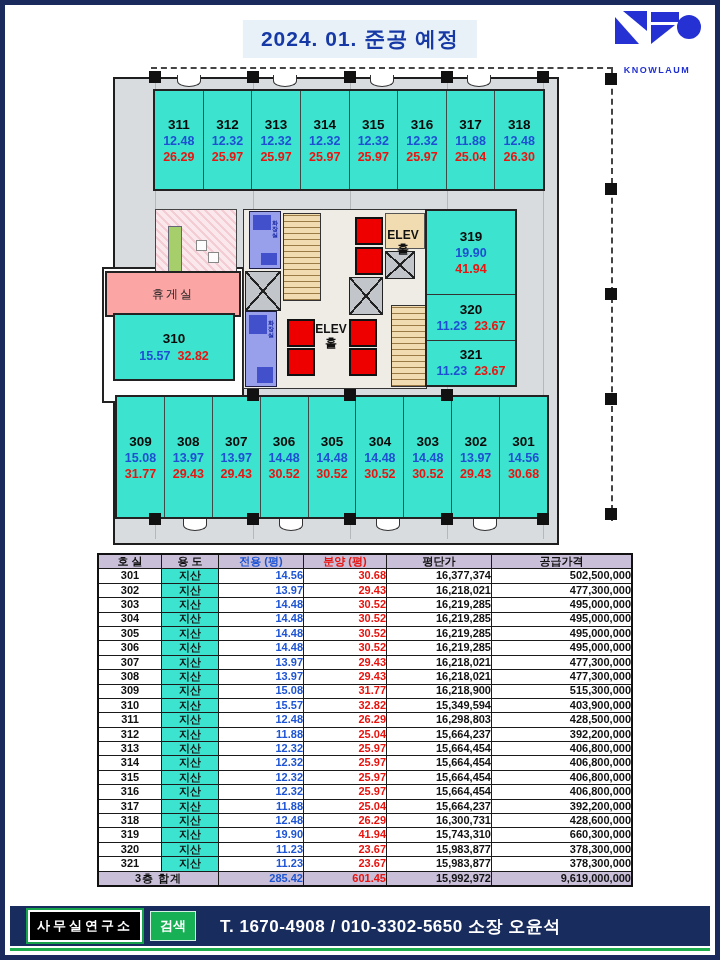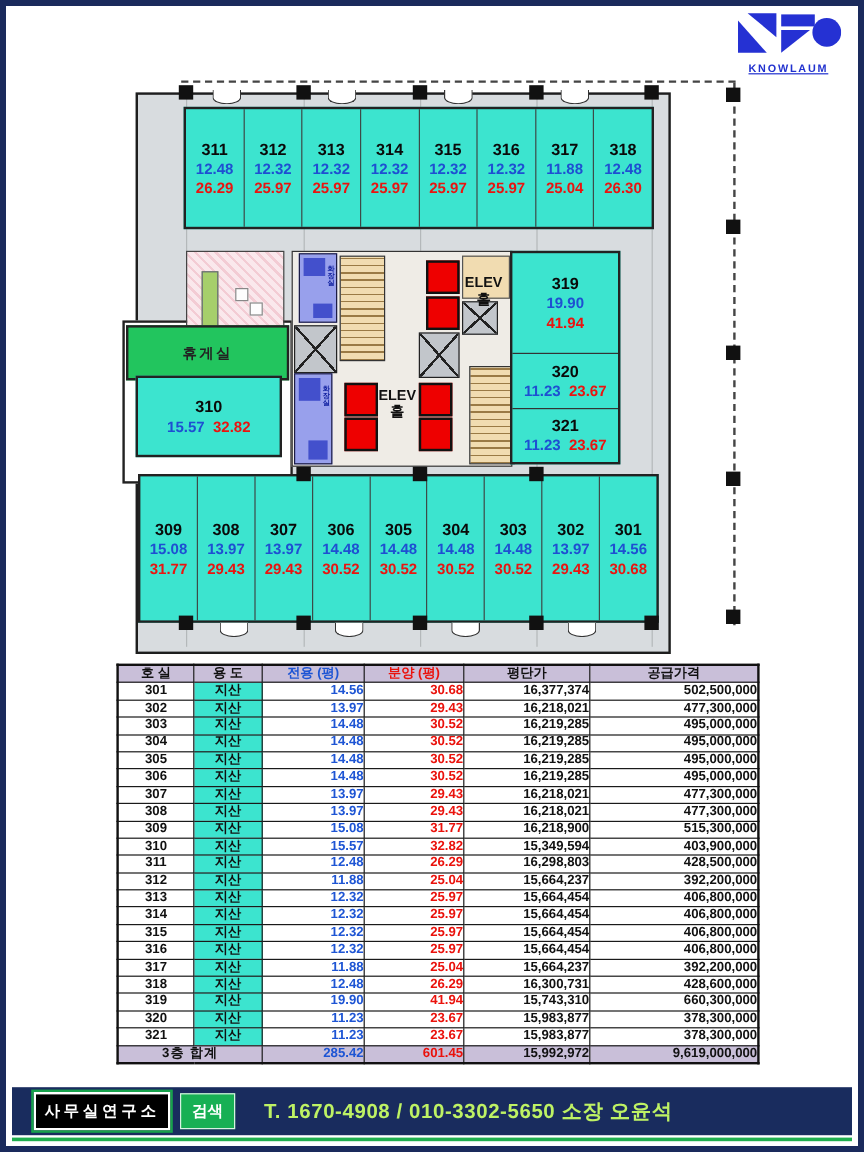--- a/index.html
+++ b/index.html
@@ -7,43 +7,43 @@
         border:5px solid #1a2a5c;background:#fff;overflow:hidden;
         font-family:"Liberation Sans", sans-serif;}
   
   .floor-badge{position:absolute;left:10px;top:9px;background:#0a7ac2;color:#fff;
         border:3px solid #0e3a63;font-size:20px;font-weight:bold;letter-spacing:2px;
         padding:6px 14px;}
   .title-box{position:absolute;left:50%;transform:translateX(-50%);top:15px;
         background:#e7f1f7;color:#1739a6;font-size:21px;font-weight:bold;
         letter-spacing:1px;padding:5px 18px;white-space:nowrap;}
   .logo{position:absolute;right:8px;top:4px;width:100px;text-align:center;}
-  .logo-text{display:block;color:#2131cf;font-size:9px;font-weight:bold;letter-spacing:1.5px;margin-top:1px;text-decoration:underline;}
+  .logo-text{display:block;color:#2131cf;font-size:9px;font-weight:bold;letter-spacing:1.5px;margin-top:15px;}
   
   .plan{position:absolute;left:88px;top:56px;width:548px;height:488px;}
   .dash-h{position:absolute;left:58px;top:6px;width:462px;border-top:2px dashed #444;}
   .dash-v{position:absolute;left:518px;top:8px;height:452px;border-left:2px dashed #444;}
   .colsq{position:absolute;width:12px;height:12px;background:#111;z-index:5;}
   .body{position:absolute;left:20px;top:16px;width:442px;height:464px;background:#d8dcdf;
         border:2.5px solid #1e1e1e;}
   .gridv{position:absolute;top:18px;height:460px;border-left:1px solid #b4b8ba;z-index:0;}
   .band{position:absolute;display:flex;background:#3ce4cf;border:2px solid #222;z-index:2;box-sizing:border-box;}
   .band-top{left:60px;top:28px;width:392px;height:102px;}
   .band-bottom{left:22px;top:334px;width:434px;height:124px;}
   .proom{flex:1;border-right:1.4px solid #3c4a48;display:flex;flex-direction:column;
         align-items:center;justify-content:center;gap:2px;}
   .proom:last-child{border-right:none;}
   .r-no{font-size:13.5px;font-weight:bold;color:#0a0a0a;}
   .r-ex{font-size:12.5px;font-weight:bold;color:#1e4fd2;}
   .r-sa{font-size:12.5px;font-weight:bold;color:#ea1410;}
   .annex{position:absolute;left:9px;top:206px;width:138px;height:132px;background:#fff;
         border:2px solid #222;z-index:1;}
-  .lounge{position:absolute;left:12px;top:210px;width:132px;height:42px;background:#22c55e;
+  .lounge{position:absolute;left:12px;top:210px;width:132px;height:42px;background:#fca5a5;
         border:2px solid #222;z-index:2;display:flex;align-items:center;justify-content:center;
-        font-size:12px;font-weight:bold;color:#222;letter-spacing:2px;}
+        font-size:12px;font-weight:normal;color:#222;letter-spacing:2px;}
   .room310{position:absolute;left:20px;top:252px;width:118px;height:64px;background:#3ce4cf;
         border:2px solid #222;z-index:2;display:flex;flex-direction:column;align-items:center;
         justify-content:center;gap:3px;}
   .inline{display:flex;gap:7px;}
   .pinkroom{position:absolute;left:62px;top:148px;width:80px;height:88px;z-index:1;
         background:repeating-linear-gradient(45deg,#f3ccd4 0 2px,#fae8ec 2px 6px);
         border:1.6px solid #444;}
   .greenrect{position:absolute;left:12px;top:16px;width:12px;height:48px;background:#a6cf6b;border:1px solid #667;}
   .furn{position:absolute;width:9px;height:9px;background:#fdfdfd;border:1px solid #888;}
   .core{position:absolute;left:150px;top:148px;width:182px;height:178px;background:#efece6;
@@ -89,27 +89,28 @@
   tfoot td{background:#c9bfd9;}
   tfoot td.t-label{text-align:center;letter-spacing:1px;}
   
   .footer{position:absolute;left:5px;right:5px;bottom:9px;height:40px;background:#192c5e;
         display:flex;align-items:center;padding:0 10px;box-sizing:border-box;}
   .footer-underline{position:absolute;left:5px;right:5px;bottom:4px;height:3px;background:#1fae4e;}
   .company-box{background:#000;color:#fff;font-size:13px;font-weight:bold;letter-spacing:3px;
         padding:5px 7px;border:2px solid #fff;outline:2.5px solid #17a24c;margin-left:8px;white-space:nowrap;}
   .search-box{background:#17b054;color:#fff;font-weight:bold;font-size:13px;padding:5px 9px;
         border:1.5px solid #d6f2e2;margin-left:8px;white-space:nowrap;}
-  .contact{color:#bef264;font-size:17px;font-weight:bold;letter-spacing:0.5px;margin-left:24px;white-space:nowrap;}
+  .contact{color:#ffffff;font-size:17px;font-weight:bold;letter-spacing:0.5px;margin-left:24px;white-space:nowrap;}
 </style>
 </head>
 <body>
 
 <div class="page">
 
+  <div class="title-box">2024. 01. 준공 예정</div>
   <div class="logo">
     <svg width="88" height="37" viewBox="0 0 88 37">
       <polygon points="2,35 2,8 26,35" fill="#2531d3"></polygon>
       <polygon points="10,2 34,2 34,22" fill="#2531d3"></polygon>
       <rect x="38" y="3" width="28" height="10" fill="#2531d3"></rect>
       <polygon points="38,16 62,16 38,35" fill="#2531d3"></polygon>
       <circle cx="76" cy="18" r="12" fill="#2531d3"></circle>
     </svg>
     <span class="logo-text">KNOWLAUM</span>
   </div>

